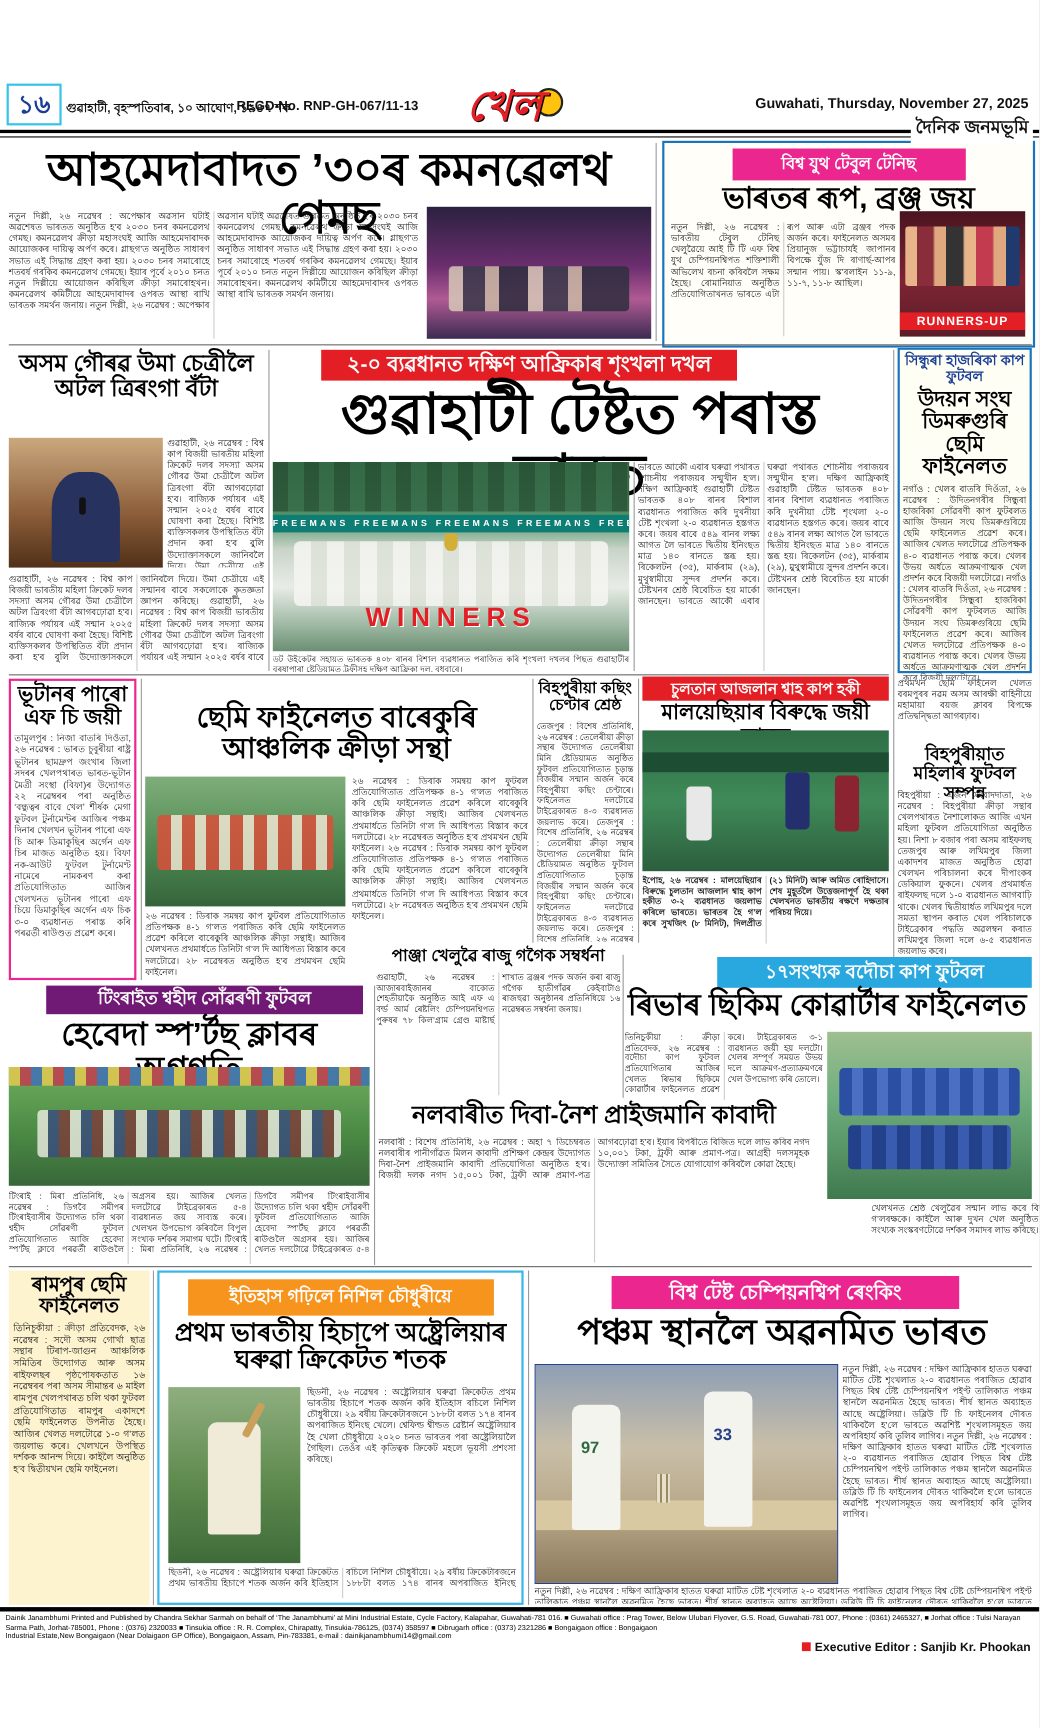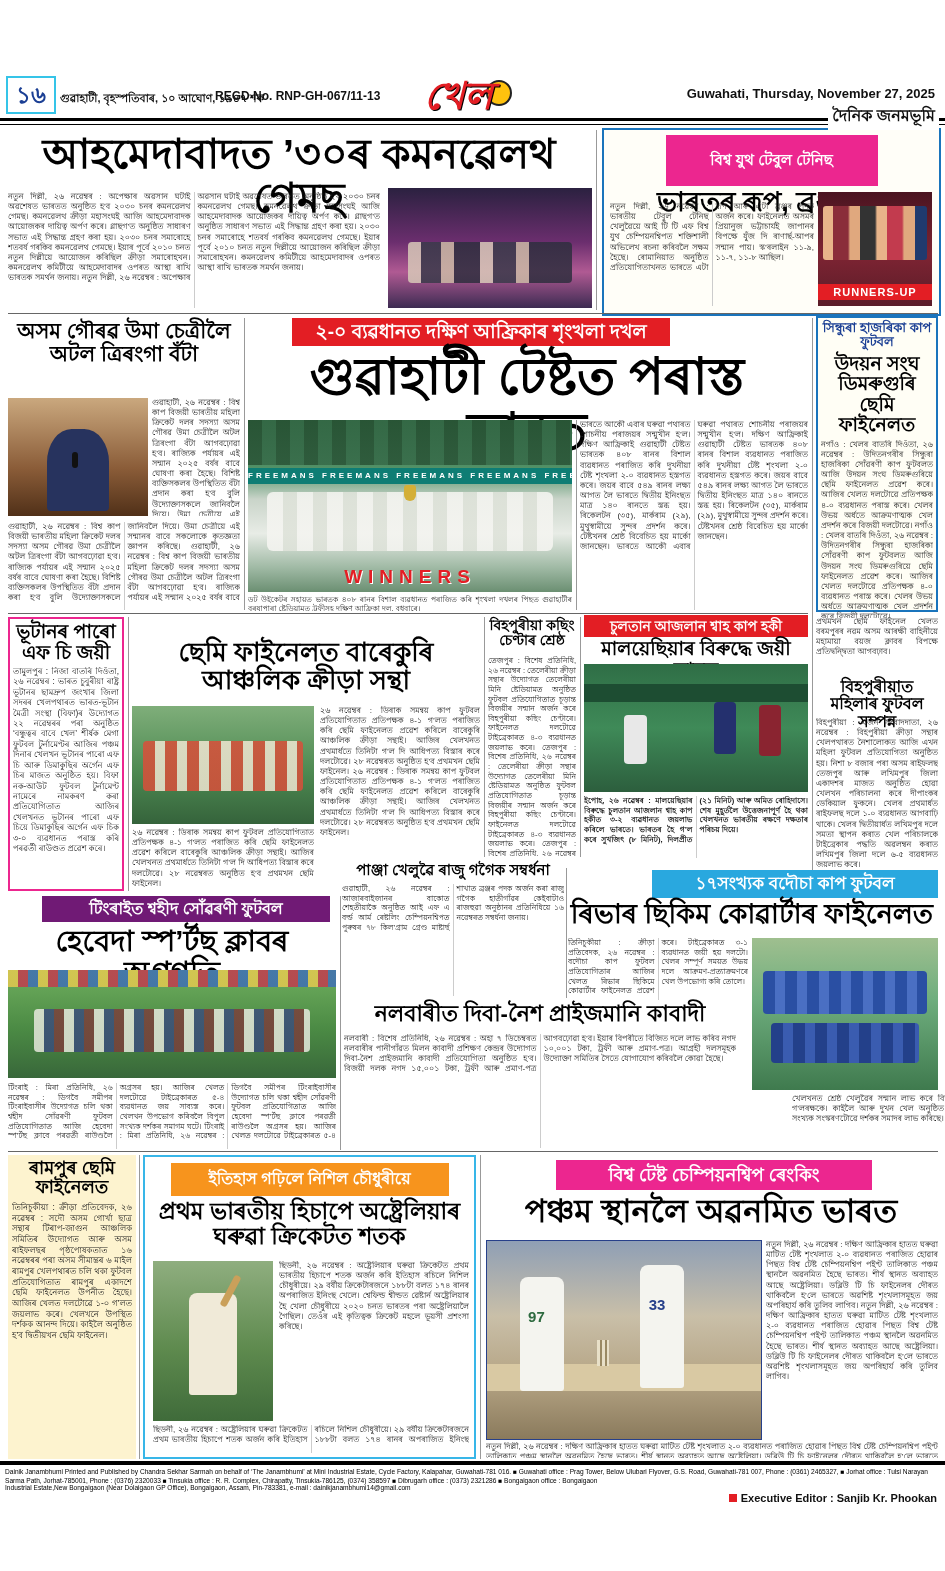--- a/index.html
+++ b/index.html
@@ -39,21 +39,21 @@
   <div class="abs" style="right:6px;top:103px;font-size:16px;font-weight:bold;background:#fff;padding:0 4px;z-index:2;">দৈনিক জনমভূমি</div>
 
   <div class="abs hl" style="left:8px;top:132px;width:582px;font-size:41px;">আহমেদাবাদত ’৩০ৰ কমনৱেলথ গেমছ</div>
   <div class="abs body-txt c2" style="left:8px;top:192px;width:372px;height:116px;">নতুন দিল্লী, ২৬ নৱেম্বৰ : অপেক্ষাৰ অৱসান ঘটাই অৱশেষত ভাৰতত অনুষ্ঠিত হ’ব ২০৩০ চনৰ কমনৱেলথ গেমছ। কমনৱেলথ ক্ৰীড়া মহাসংঘই আজি আহমেদাবাদক আয়োজকৰ দায়িত্ব অৰ্পণ কৰে। গ্লাছগ’ত অনুষ্ঠিত সাধাৰণ সভাত এই সিদ্ধান্ত গ্ৰহণ কৰা হয়। ২০৩০ চনৰ সমাৰোহে শতবৰ্ষ গৰকিব কমনৱেলথ গেমছে। ইয়াৰ পূৰ্বে ২০১০ চনত নতুন দিল্লীয়ে আয়োজন কৰিছিল ক্ৰীড়া সমাৰোহখন। কমনৱেলথ কমিটীয়ে আহমেদাবাদৰ ওপৰত আস্থা ৰাখি ভাৰতক সমৰ্থন জনায়। নতুন দিল্লী, ২৬ নৱেম্বৰ : অপেক্ষাৰ অৱসান ঘটাই অৱশেষত ভাৰতত অনুষ্ঠিত হ’ব ২০৩০ চনৰ কমনৱেলথ গেমছ। কমনৱেলথ ক্ৰীড়া মহাসংঘই আজি আহমেদাবাদক আয়োজকৰ দায়িত্ব অৰ্পণ কৰে। গ্লাছগ’ত অনুষ্ঠিত সাধাৰণ সভাত এই সিদ্ধান্ত গ্ৰহণ কৰা হয়। ২০৩০ চনৰ সমাৰোহে শতবৰ্ষ গৰকিব কমনৱেলথ গেমছে। ইয়াৰ পূৰ্বে ২০১০ চনত নতুন দিল্লীয়ে আয়োজন কৰিছিল ক্ৰীড়া সমাৰোহখন। কমনৱেলথ কমিটীয়ে আহমেদাবাদৰ ওপৰত আস্থা ৰাখি ভাৰতক সমৰ্থন জনায়।</div>
   <div class="photo" style="left:388px;top:188px;width:204px;height:120px;background:linear-gradient(180deg,#2b2140 0%,#6b2e6e 45%,#b05a93 70%,#3c2b52 100%);">
     <span style="position:absolute;left:10%;top:45%;width:80%;height:34%;background:linear-gradient(90deg,#d8c8b8 0 8%,#3a3a4a 8% 20%,#cbb9a5 20% 28%,#2e2e3e 28% 44%,#d8c8b8 44% 52%,#3a3a4a 52% 66%,#cbb9a5 66% 74%,#2e2e3e 74% 100%);border-radius:4px;opacity:.85;"></span>
   </div>
   <div class="vrule" style="left:596px;top:130px;height:180px;"></div>
 
   <div class="abs" style="left:602px;top:128px;width:335px;height:184px;border:2px solid #1a74bc;background:#fffef8;">
-    <div class="kickbar" style="width:212px;margin:5px auto 2px;background:#ec268f;font-size:15px;padding:13px 0;">বিশ্ব যুথ টেবুল টেনিছ</div>
+    <div class="kickbar" style="width:212px;margin:5px auto 2px;background:#ec268f;font-size:15px;padding:2px 0;">বিশ্ব যুথ টেবুল টেনিছ</div>
     <div class="hl" style="font-size:27px;margin:1px 0 3px;">ভাৰতৰ ৰূপ, ব্ৰঞ্জ জয়</div>
     <div class="body-txt c2" style="position:absolute;left:6px;top:72px;width:204px;height:104px;">নতুন দিল্লী, ২৬ নৱেম্বৰ : ভাৰতীয় টেবুল টেনিছ খেলুৱৈয়ে আই টি টি এফ বিশ্ব যুথ চেম্পিয়নশ্বিপত শক্তিশালী অভিলেখ ৰচনা কৰিবলৈ সক্ষম হৈছে। ৰোমানিয়াত অনুষ্ঠিত প্ৰতিযোগিতাখনত ভাৰতে এটা ৰূপ আৰু এটা ব্ৰঞ্জৰ পদক অৰ্জন কৰে। ফাইনেলত অসমৰ প্ৰিয়ানুজ ভট্টাচাৰ্যই জাপানৰ বিপক্ষে যুঁজ দি ৰাণাৰ্ছ-আপৰ সন্মান পায়। স্ক’ৰলাইন ১১-৯, ১১-৭, ১১-৮ আছিল।</div>
     <div class="photo" style="left:214px;top:62px;width:114px;height:114px;background:linear-gradient(180deg,#4a1420 0%,#7e2433 55%,#5a1c28 100%);">
       <span style="position:absolute;left:4%;top:12%;width:92%;height:48%;background:linear-gradient(90deg,#e8b48a 0 10%,#8a2d3a 10% 24%,#e0a87e 26% 36%,#333 36% 50%,#e8b48a 52% 62%,#c23b4e 62% 76%,#e0a87e 78% 88%,#203a6e 88% 100%);border-radius:3px;"></span>
       <span class="ovl" style="left:0;bottom:6px;width:100%;text-align:center;background:#e31e24;color:#fff;font-size:11px;padding:2px 0;letter-spacing:1px;">RUNNERS-UP</span>
     </div>
   </div>
 
   <div class="abs rule" style="left:8px;top:313px;width:930px;height:1px;background:#666;"></div>
 
@@ -66,21 +66,21 @@
   <div class="abs body-txt c2" style="left:8px;top:522px;width:232px;height:88px;">গুৱাহাটী, ২৬ নৱেম্বৰ : বিশ্ব কাপ বিজয়ী ভাৰতীয় মহিলা ক্ৰিকেট দলৰ সদস্যা অসম গৌৰৱ উমা চেত্ৰীলৈ অটল ত্ৰিৰংগা বঁটা আগবঢ়োৱা হ’ব। ৰাজ্যিক পৰ্যায়ৰ এই সন্মান ২০২৫ বৰ্ষৰ বাবে ঘোষণা কৰা হৈছে। বিশিষ্ট ব্যক্তিসকলৰ উপস্থিতিত বঁটা প্ৰদান কৰা হ’ব বুলি উদ্যোক্তাসকলে জানিবলৈ দিয়ে। উমা চেত্ৰীয়ে এই সন্মানৰ বাবে সকলোকে কৃতজ্ঞতা জ্ঞাপন কৰিছে। গুৱাহাটী, ২৬ নৱেম্বৰ : বিশ্ব কাপ বিজয়ী ভাৰতীয় মহিলা ক্ৰিকেট দলৰ সদস্যা অসম গৌৰৱ উমা চেত্ৰীলৈ অটল ত্ৰিৰংগা বঁটা আগবঢ়োৱা হ’ব। ৰাজ্যিক পৰ্যায়ৰ এই সন্মান ২০২৫ বৰ্ষৰ বাবে ঘোষণা কৰা হৈছে। বিশিষ্ট ব্যক্তিসকলৰ উপস্থিতিত বঁটা প্ৰদান কৰা হ’ব বুলি উদ্যোক্তাসকলে জানিবলৈ দিয়ে। উমা চেত্ৰীয়ে এই সন্মানৰ বাবে সকলোকে কৃতজ্ঞতা জ্ঞাপন কৰিছে।</div>
   <div class="vrule" style="left:244px;top:318px;height:292px;"></div>
 
   <div class="abs kickbar" style="left:292px;top:318px;width:378px;height:28px;background:#e31e24;font-size:19px;line-height:28px;">২-০ ব্যৱধানত দক্ষিণ আফ্ৰিকাৰ শৃংখলা দখল</div>
   <div class="abs hl" style="left:246px;top:349px;width:562px;font-size:51px;">গুৱাহাটী টেষ্টত পৰাস্ত ভাৰত</div>
   <div class="photo" style="left:248px;top:420px;width:324px;height:172px;background:linear-gradient(180deg,#2e6b3e 0%,#55946a 30%,#c9d4c9 46%,#e8ece6 66%,#9fb9a4 86%,#6b8f72 100%);">
     <span style="position:absolute;left:0;top:0;width:100%;height:26%;background:repeating-linear-gradient(90deg,#274f33 0 14px,#356847 14px 28px);opacity:.8;"></span>
     <span style="position:absolute;left:0;top:28%;width:100%;height:9%;background:#0e7d74;color:#fff;font-size:8px;font-weight:bold;letter-spacing:3px;overflow:hidden;white-space:nowrap;line-height:15px;text-align:center;">FREEMANS FREEMANS FREEMANS FREEMANS FREEMANS FREEMANS</span>
     <span style="position:absolute;left:6%;top:42%;width:88%;height:34%;background:repeating-linear-gradient(90deg,#f4f4f0 0 16px,#dfe3da 16px 30px);border-radius:6px;opacity:.9;"></span>
     <span style="position:absolute;left:48%;top:38%;width:12px;height:16px;background:#d4af37;border-radius:3px 3px 6px 6px;"></span>
-    <span class="ovl" style="left:0;bottom:4px;width:100%;text-align:center;color:#e31e24;font-size:19px;letter-spacing:6px;text-shadow:1px 1px 0 #fff;">WINNERS</span>
+    <span class="ovl" style="left:0;bottom:16px;width:100%;text-align:center;color:#e31e24;font-size:24px;letter-spacing:6px;text-shadow:1px 1px 0 #fff;">WINNERS</span>
   </div>
   <div class="abs cap" style="left:248px;top:595px;width:324px;height:16px;">ডট উইকেটৰ সহায়ত ভাৰতক ৪০৮ ৰানৰ বিশাল ব্যৱধানত পৰাজিত কৰি শৃংখলা দখলৰ পিছত গুৱাহাটীৰ বৰষাপাৰা ষ্টেডিয়ামত ট্ৰফীসহ দক্ষিণ আফ্ৰিকা দল, বুধবাৰে।</div>
   <div class="vrule" style="left:576px;top:420px;height:190px;"></div>
   <div class="abs body-txt c2" style="left:580px;top:420px;width:228px;height:190px;">ভাৰতে আকৌ এবাৰ ঘৰুৱা পথাৰত শোচনীয় পৰাজয়ৰ সন্মুখীন হ’ল। দক্ষিণ আফ্ৰিকাই গুৱাহাটী টেষ্টত ভাৰতক ৪০৮ ৰানৰ বিশাল ব্যৱধানত পৰাজিত কৰি দুখনীয়া টেষ্ট শৃংখলা ২-০ ব্যৱধানত হস্তগত কৰে। জয়ৰ বাবে ৫৪৯ ৰানৰ লক্ষ্য আগত লৈ ভাৰতে দ্বিতীয় ইনিংছত মাত্ৰ ১৪০ ৰানতে স্তব্ধ হয়। ৰিকেলটন (৩৫), মাৰ্কৰাম (২৯), মুথুস্বামীয়ে সুন্দৰ প্ৰদৰ্শন কৰে। টেষ্টখনৰ শ্ৰেষ্ঠ বিবেচিত হয় মাৰ্কো জানছেন। ভাৰতে আকৌ এবাৰ ঘৰুৱা পথাৰত শোচনীয় পৰাজয়ৰ সন্মুখীন হ’ল। দক্ষিণ আফ্ৰিকাই গুৱাহাটী টেষ্টত ভাৰতক ৪০৮ ৰানৰ বিশাল ব্যৱধানত পৰাজিত কৰি দুখনীয়া টেষ্ট শৃংখলা ২-০ ব্যৱধানত হস্তগত কৰে। জয়ৰ বাবে ৫৪৯ ৰানৰ লক্ষ্য আগত লৈ ভাৰতে দ্বিতীয় ইনিংছত মাত্ৰ ১৪০ ৰানতে স্তব্ধ হয়। ৰিকেলটন (৩৫), মাৰ্কৰাম (২৯), মুথুস্বামীয়ে সুন্দৰ প্ৰদৰ্শন কৰে। টেষ্টখনৰ শ্ৰেষ্ঠ বিবেচিত হয় মাৰ্কো জানছেন।</div>
   <div class="vrule" style="left:812px;top:318px;height:574px;"></div>
 
   <div class="abs" style="left:816px;top:316px;width:122px;height:296px;border:2px solid #1a74bc;background:#fffef5;padding:3px;box-sizing:border-box;">
     <div class="kicktxt" style="font-size:13px;">সিন্ধুৰা হাজৰিকা কাপ ফুটবল</div>
     <div class="hl" style="font-size:19px;margin:4px 0;">উদয়ন সংঘ ডিমৰুগুৰি ছেমি ফাইনেলত</div>
     <div class="body-txt" style="height:178px;">নগাঁও : খেলৰ বাতৰি দিওঁতা, ২৬ নৱেম্বৰ : উদিতনগৰীৰ সিন্ধুৰা হাজৰিকা সোঁৱৰণী কাপ ফুটবলত আজি উদয়ন সংঘ ডিমৰুগুৰিয়ে ছেমি ফাইনেলত প্ৰৱেশ কৰে। আজিৰ খেলত দলটোৱে প্ৰতিপক্ষক ৪-০ ব্যৱধানত পৰাস্ত কৰে। খেলৰ উভয় অৰ্ধতে আক্ৰমণাত্মক খেল প্ৰদৰ্শন কৰে বিজয়ী দলটোৱে। নগাঁও : খেলৰ বাতৰি দিওঁতা, ২৬ নৱেম্বৰ : উদিতনগৰীৰ সিন্ধুৰা হাজৰিকা সোঁৱৰণী কাপ ফুটবলত আজি উদয়ন সংঘ ডিমৰুগুৰিয়ে ছেমি ফাইনেলত প্ৰৱেশ কৰে। আজিৰ খেলত দলটোৱে প্ৰতিপক্ষক ৪-০ ব্যৱধানত পৰাস্ত কৰে। খেলৰ উভয় অৰ্ধতে আক্ৰমণাত্মক খেল প্ৰদৰ্শন কৰে বিজয়ী দলটোৱে।</div>

